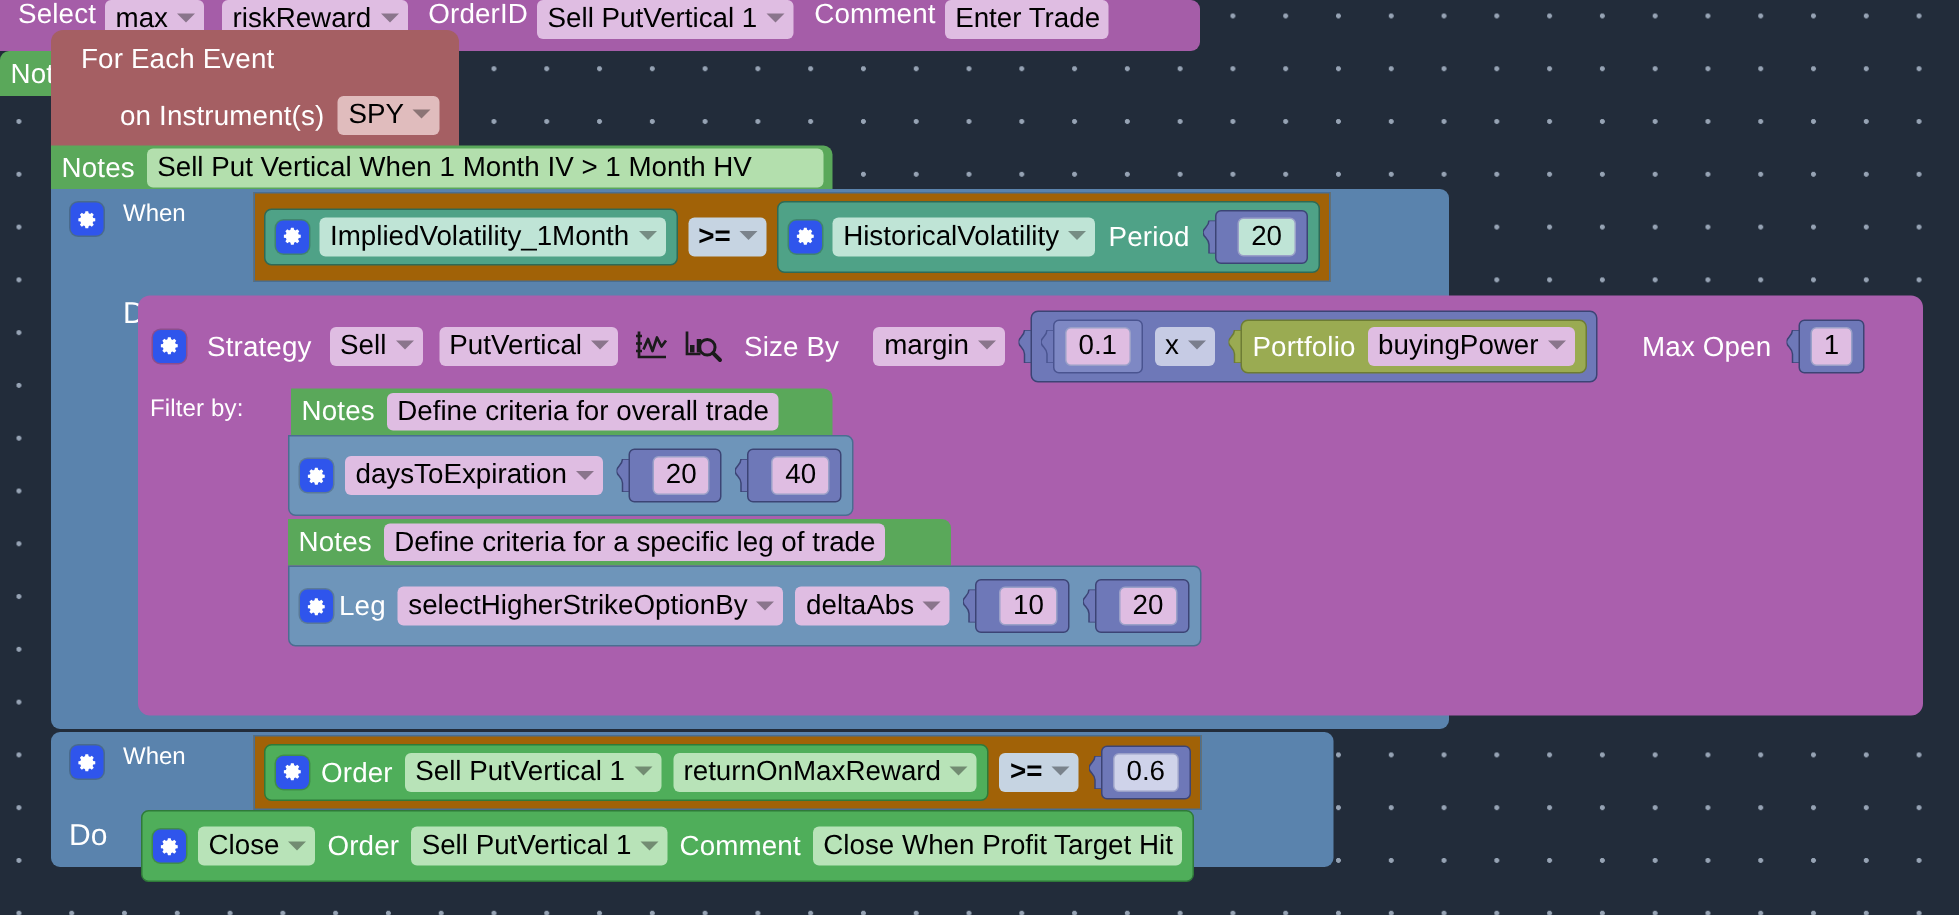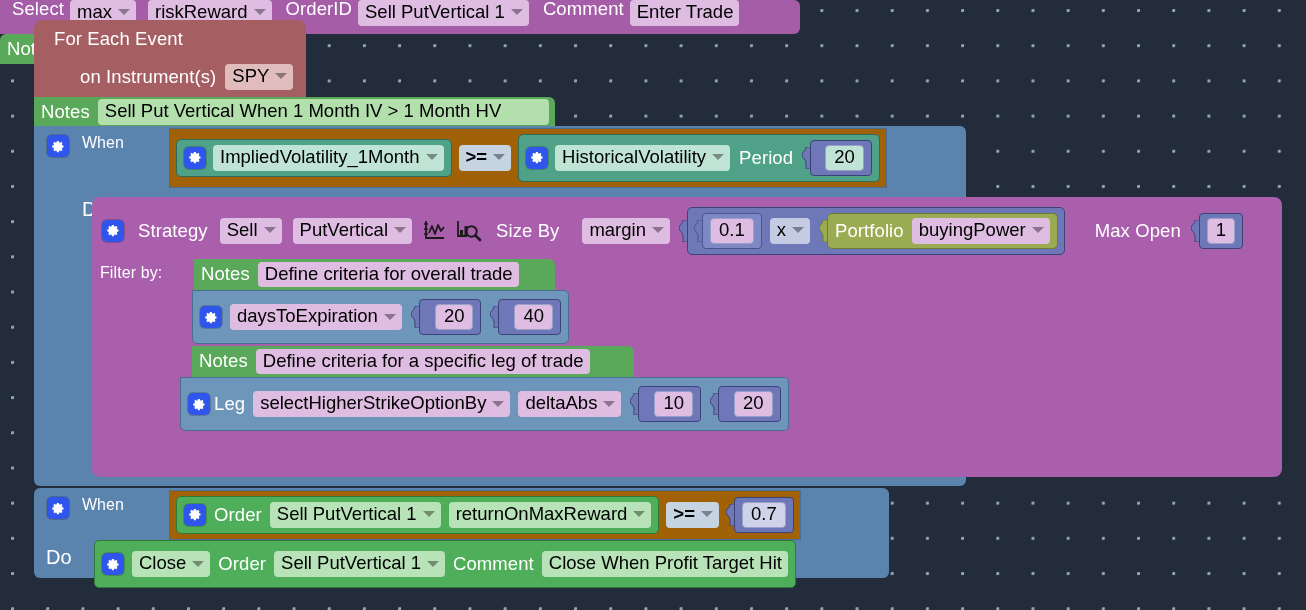--- a/index.html
+++ b/index.html
@@ -422,21 +422,21 @@
           <span class="field">40</span>
         </span>
       </span>
     </div>
 
     <div class="blk notes" style="left:100px;top:149px;width:442px;height:31px;border-radius:0 6px 0 0">
       <span class="lbl">Notes</span>
       <span class="field">Define criteria for a specific leg of trade</span>
     </div>
 
-    <div class="slate" style="position:absolute;left:88px;top:180px;height:42px;border-radius:0 5px 5px 5px">
+    <div class="slate" style="position:absolute;left:100px;top:180px;height:42px;border-radius:0 5px 5px 5px">
       <span class="gear">
         <svg width="15" height="15" viewBox="0 0 24 24" aria-hidden="true">
           <path fill="#ffffff" d="M12 8.2a3.8 3.8 0 1 0 0 7.6 3.8 3.8 0 0 0 0-7.6zm0 5.6a1.8 1.8 0 1 1 0-3.6 1.8 1.8 0 0 1 0 3.6z"></path>
           <path fill="#ffffff" d="M20 13.5v-3l-2.2-.45a6 6 0 0 0-.62-1.5l1.25-1.88-2.12-2.12-1.88 1.25a6 6 0 0 0-1.5-.62L12.5 3h-3l-.43 2.18a6 6 0 0 0-1.5.62L5.69 4.55 3.57 6.67l1.25 1.88a6 6 0 0 0-.62 1.5L2 10.5v3l2.2.45a6 6 0 0 0 .62 1.5l-1.25 1.88 2.12 2.12 1.88-1.25a6 6 0 0 0 1.5.62L9.5 21h3l.43-2.18a6 6 0 0 0 1.5-.62l1.88 1.25 2.12-2.12-1.25-1.88a6 6 0 0 0 .62-1.5L20 13.5z"></path>
         </svg>
       </span>
       <span class="lbl">Leg</span>
       <span class="field">
         <span>selectHigherStrikeOptionBy</span>
         <i class="caret"></i>
@@ -514,21 +514,21 @@
       <span class="field opfield">
         <b>&gt;=</b>
         <i class="caret"></i>
       </span>
 
       <span style="display:inline-flex;align-items:center">
         <svg class="notch" viewBox="0 0 9 22">
           <path d="M9 0H4C4 4 0 5 0 8s4 4 4 8v6h5z" fill="#6e78b8" stroke="#3c4475"></path>
         </svg>
         <span class="numblk">
-          <span class="field">0.7</span>
+          <span class="field">0.6</span>
         </span>
       </span>
     </div>
 
     <div class="dolbl" style="left:12px;top:58px">Do</div>
 
     <div class="greenblk" style="position:absolute;left:60px;top:52px;height:36px">
       <span class="gear">
         <svg width="15" height="15" viewBox="0 0 24 24" aria-hidden="true">
           <path fill="#ffffff" d="M12 8.2a3.8 3.8 0 1 0 0 7.6 3.8 3.8 0 0 0 0-7.6zm0 5.6a1.8 1.8 0 1 1 0-3.6 1.8 1.8 0 0 1 0 3.6z"></path>

